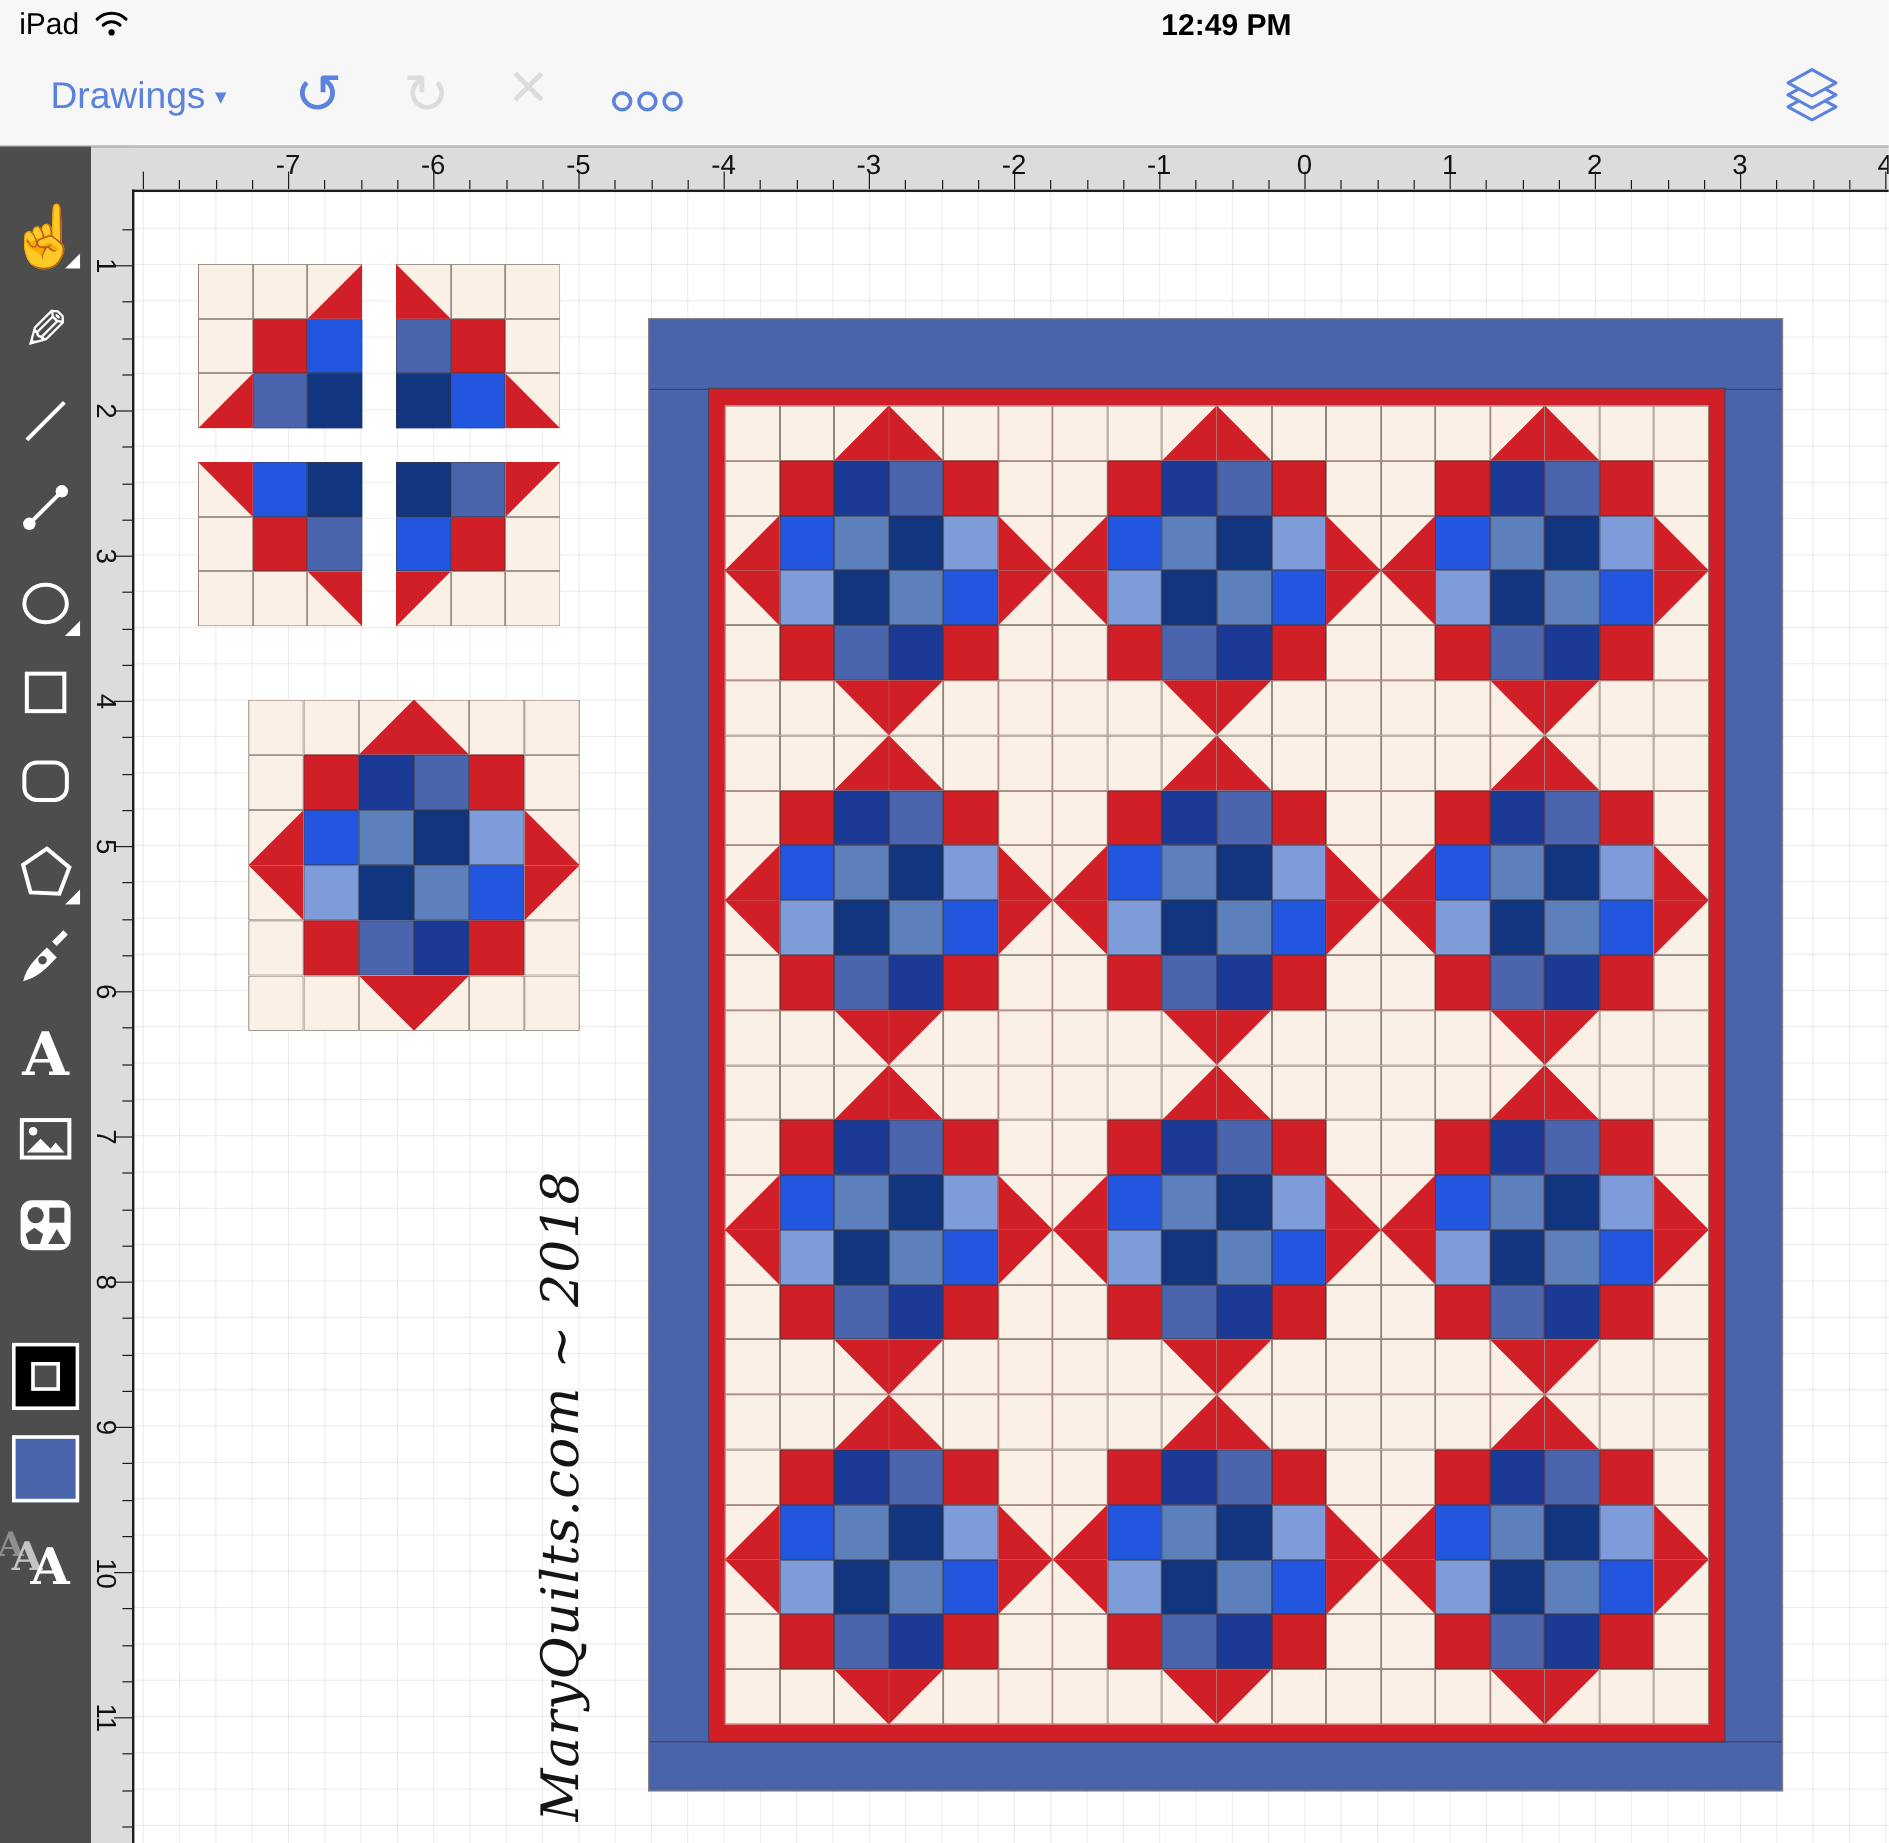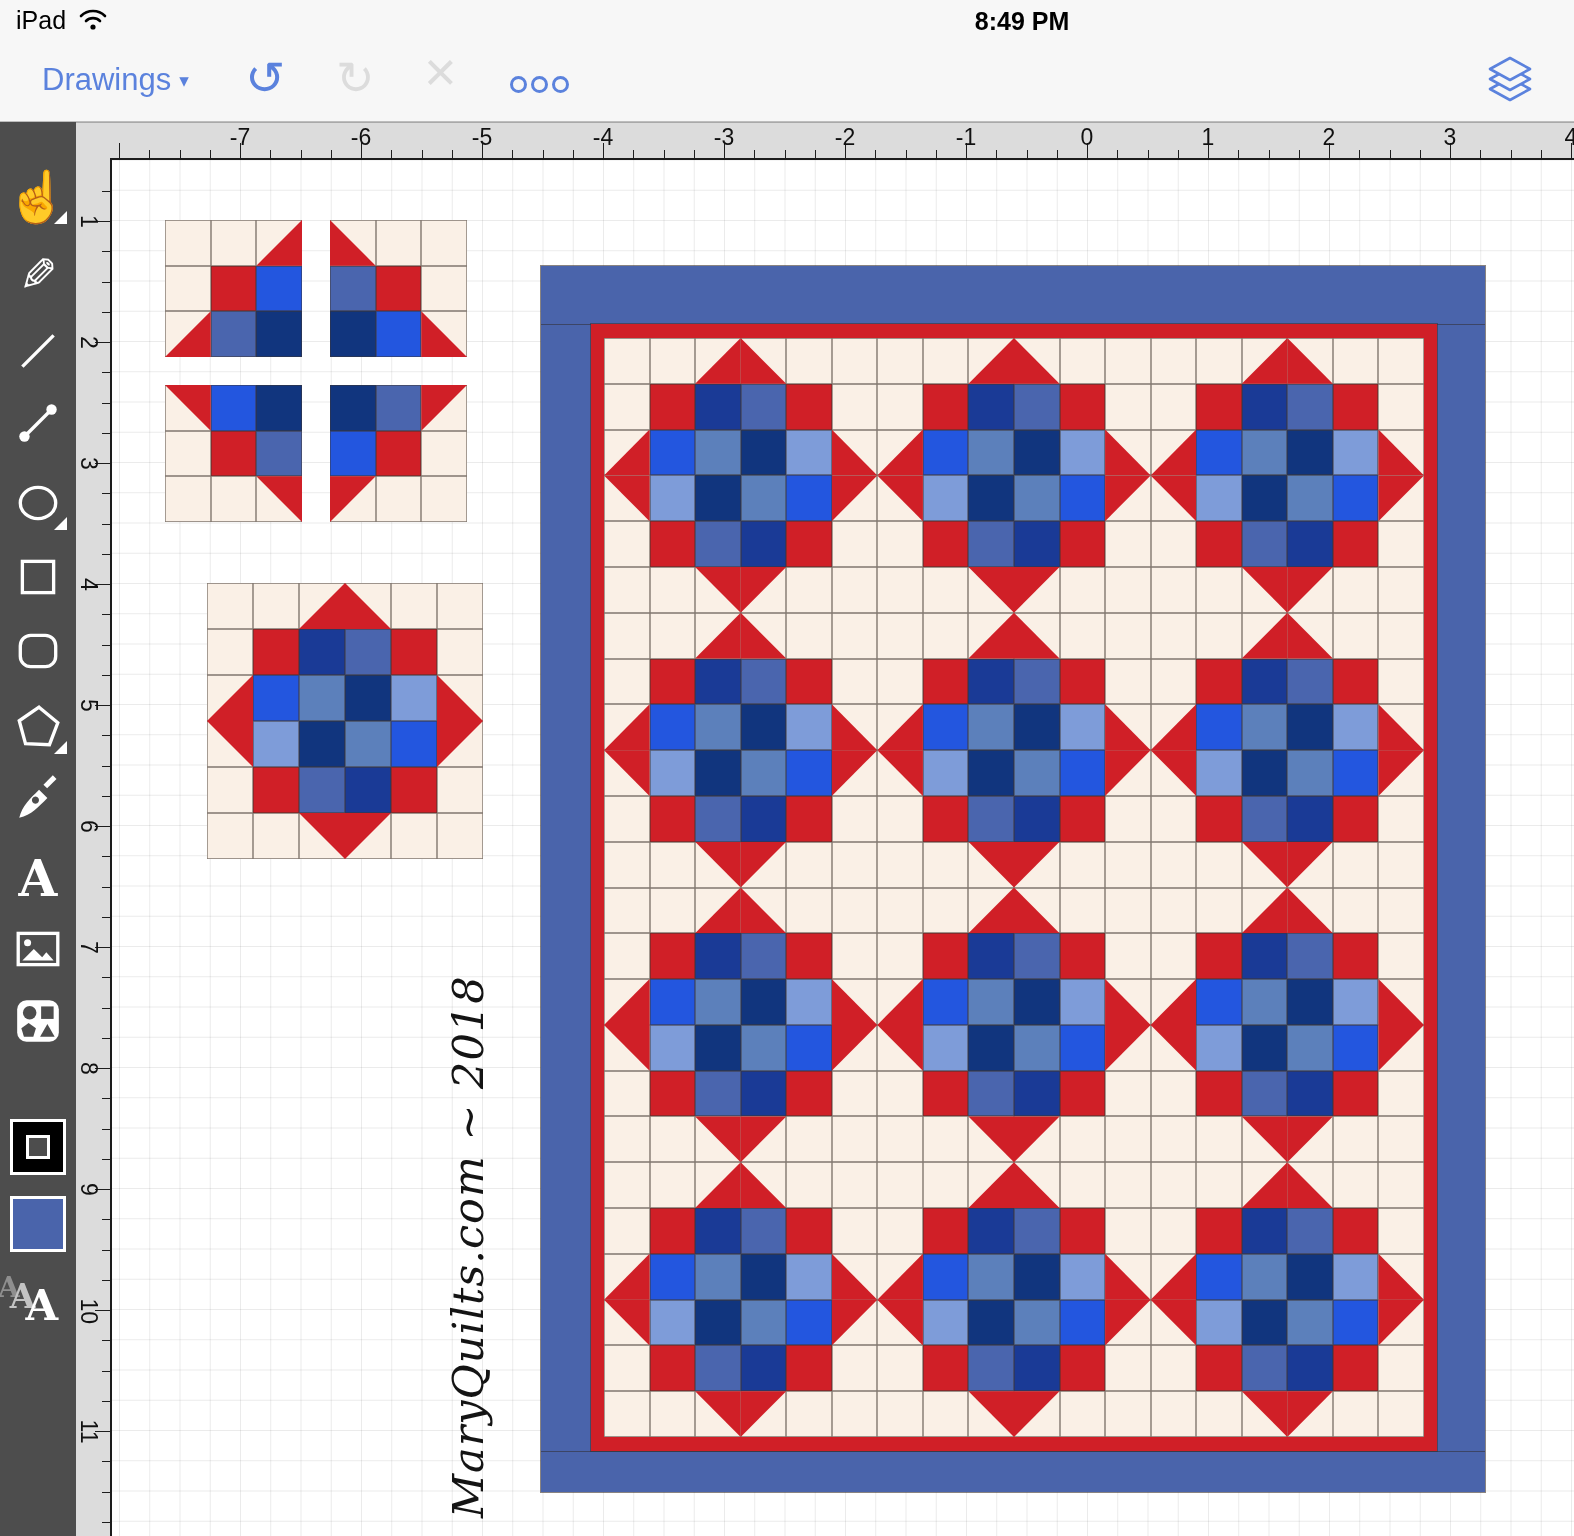--- a/index.html
+++ b/index.html
@@ -77,21 +77,21 @@
 <div id="topchrome">
   <div id="statusbar">
     <span id="device-label">iPad</span>
     <span id="wifi">
       <svg width="30" height="24" viewBox="0 0 30 24" fill="none" stroke="#000" stroke-width="2.6" stroke-linecap="round">
         <path d="M3 8 a 17 17 0 0 1 24 0"></path>
         <path d="M8 13 a 10 10 0 0 1 14 0"></path>
         <circle cx="15" cy="19" r="2.6" fill="#000" stroke="none"></circle>
       </svg>
     </span>
-    <span id="clock">8:49 PM</span>
+    <span id="clock">12:49 PM</span>
   </div>
   <div id="navbar">
     <span id="drawings-menu"><span>Drawings</span><span class="caret">▾</span></span>
     <span id="undo-btn" class="nav-glyph"><span>↺</span></span>
     <span id="redo-btn" class="nav-glyph"><span>↻</span></span>
     <span id="close-btn" class="nav-glyph"><span>×</span></span>
     <span id="more-btn"><span></span><span></span><span></span></span>
     <span id="layers-btn">
       <svg width="52" height="56" viewBox="0 0 52 56">
         <g fill="#f7f7f7" stroke="#5b82dd" stroke-width="2.6" stroke-linejoin="round">

